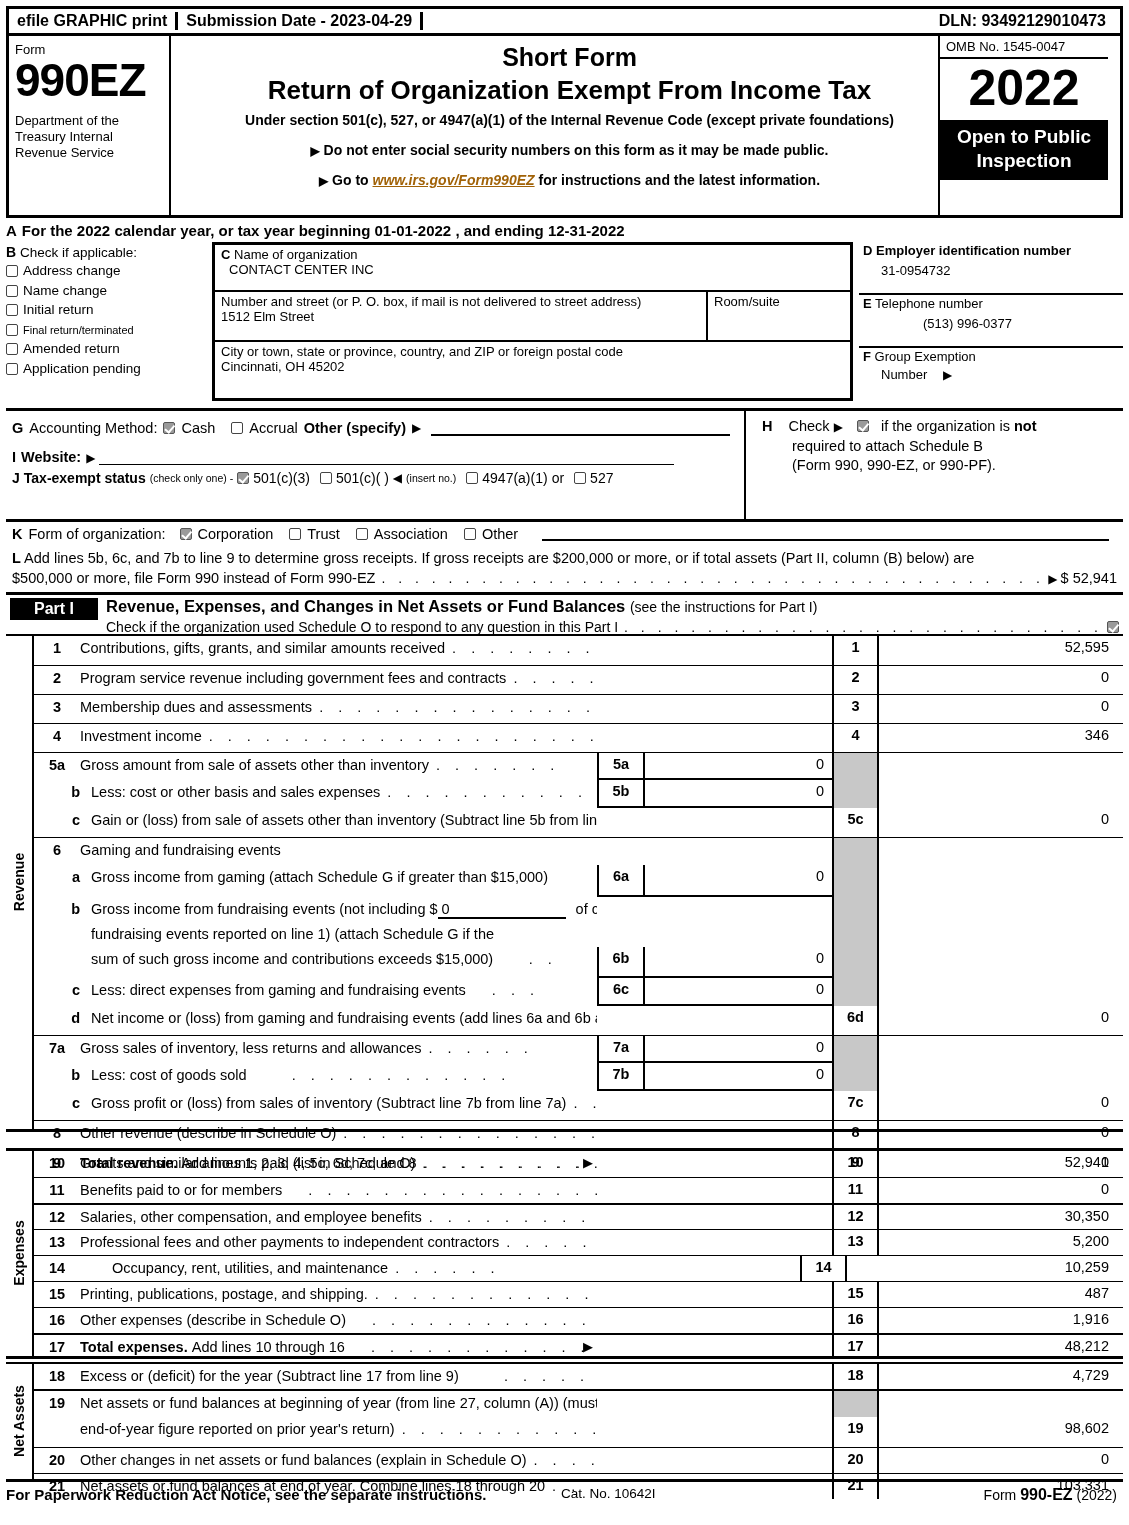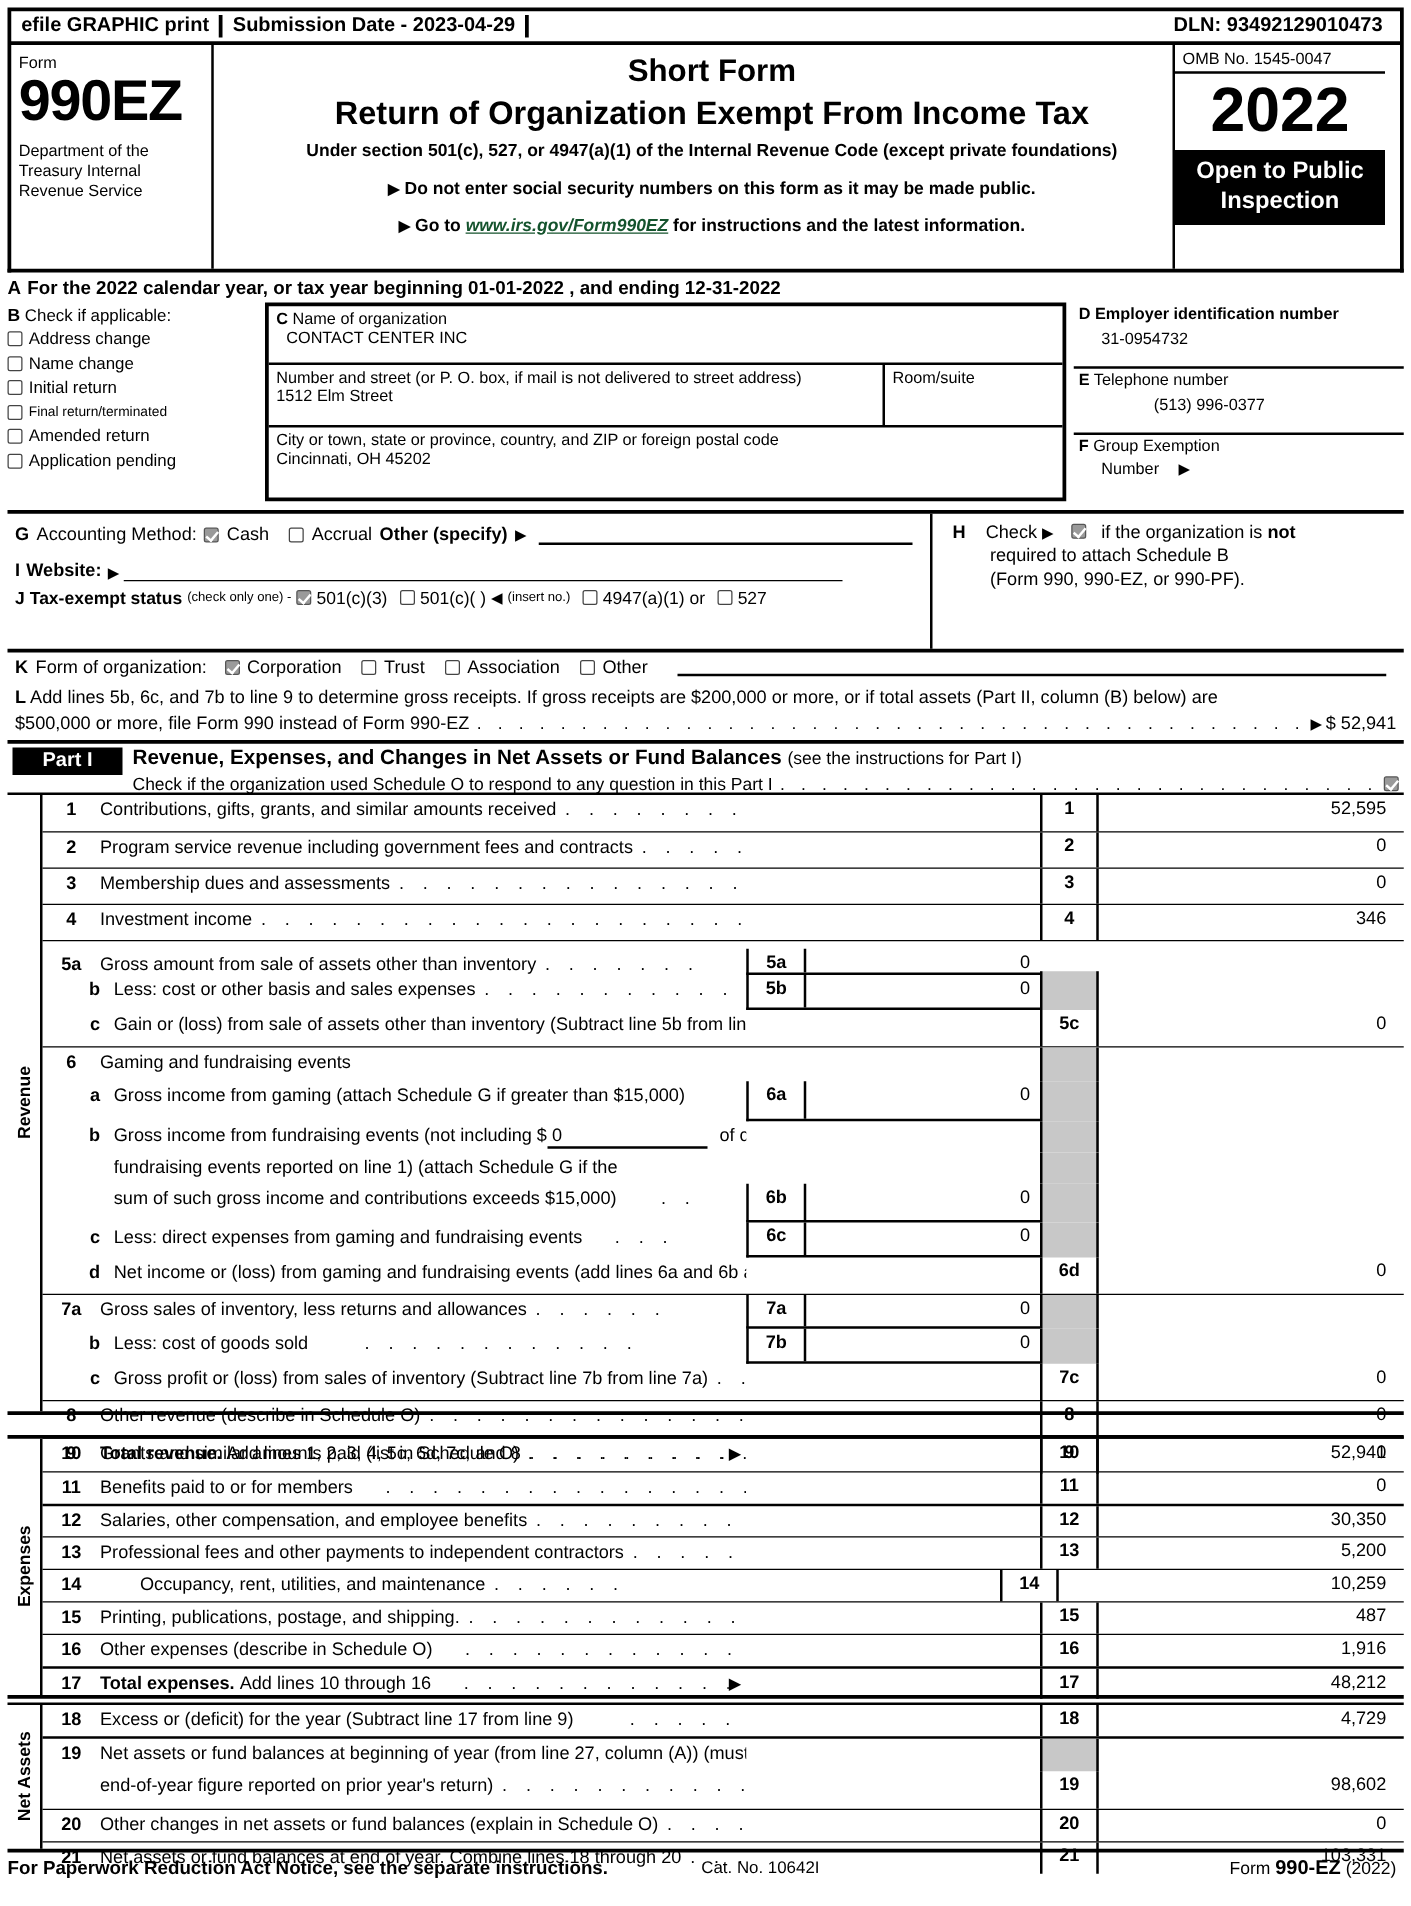--- a/index.html
+++ b/index.html
@@ -43,21 +43,21 @@
   .mast-dept{font-size:13px;line-height:16px;margin-top:8px;}
   .mast-mid{
     position:absolute; left:180px; top:0; right:170px; height:100%;
     box-sizing:border-box; text-align:center; padding-top:6px;
   }
   .mast-short{font-size:25px;font-weight:bold;line-height:30px;}
   .mast-title{font-size:26px;font-weight:bold;line-height:32px;margin-top:2px;}
   .mast-under{font-size:14px;font-weight:bold;margin-top:6px;}
   .mast-bullet{font-size:14px;font-weight:bold;margin-top:14px;}
   .mast-bullet .tri{font-size:12px;}
-  .mast-bullet a{color:#14532d;text-decoration:underline;font-style:italic;}
+  .mast-bullet a{color:#a16207;text-decoration:underline;font-style:italic;}
   .mast-right{
     position:absolute; right:12px; top:0; width:170px; height:100%;
     border-left:2px solid #000; box-sizing:border-box;
   }
   .omb{font-size:13px;padding:3px 0 3px 6px;border-bottom:2px solid #000;}
   .yr{font-size:50px;font-weight:bold;text-align:center;line-height:56px;padding:1px 0 3px;}
   .openpub{
     background:#000;color:#fff;font-weight:bold;font-size:19px;text-align:center;
     line-height:24px;padding:5px 0 7px; margin-top:1px;
   }
@@ -454,21 +454,21 @@
         <div class="rno">4</div>
         <div class="rtx">
           <span class="t">Investment income</span>
           <span class="dots">. . . . . . . . . . . . . . . . . . . . . . . . . . . . . . . . . . . . . . . . . . . . . .</span>
         </div>
         <div class="inner-blank"></div>
         <div class="ono">4</div>
         <div class="oval">346</div>
       </div>
 
-      <div class="row bt" style="height:28px;align-items:flex-end;">
+      <div class="row bt" style="height:28px;">
         <div class="rno">5a</div>
         <div class="rtx">
           <span class="t">Gross amount from sale of assets other than inventory</span>
           <span class="dots">. . . . . . .</span>
         </div>
         <div class="inner ib">
           <div class="inner-no">5a</div>
           <div class="inner-val">0</div>
         </div>
         <div class="ono gray"></div>

